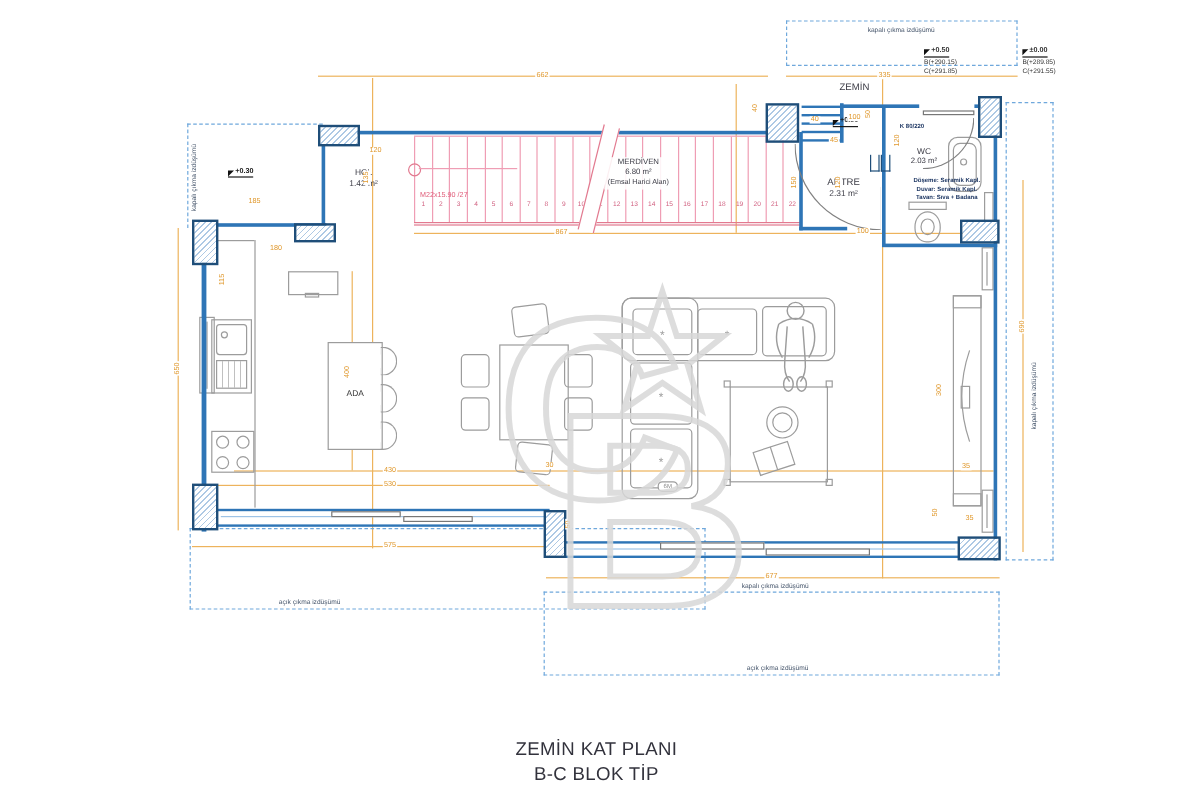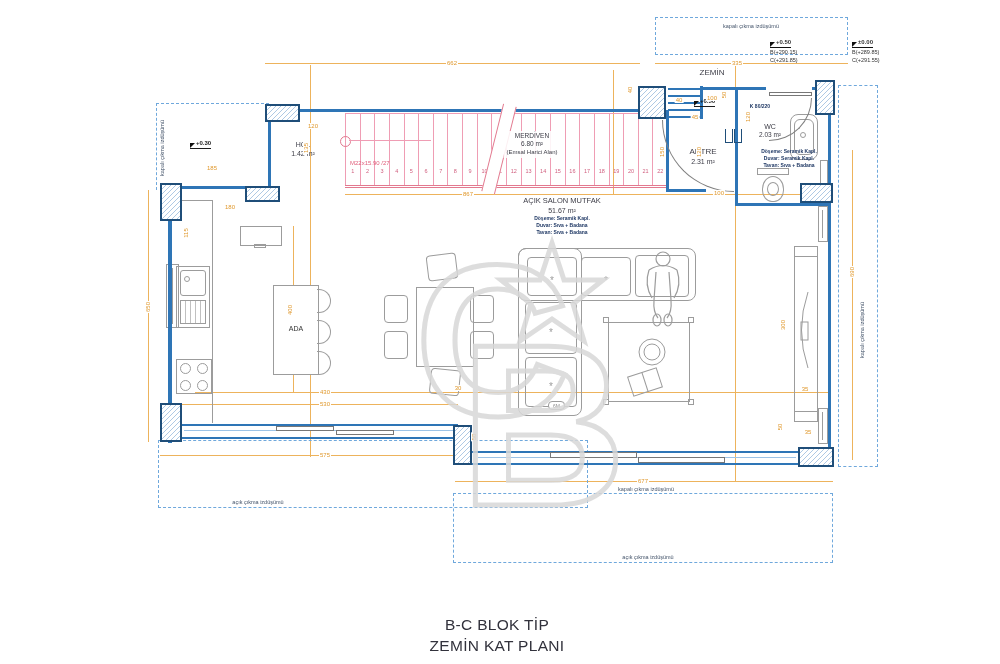--- a/index.html
+++ b/index.html
@@ -292,27 +292,20 @@
 
   <div class="label" style="left:303px;top:140px;font-size:7px">
     <div>HOL</div>
     <div>1.42 m²</div>
   </div>
   <div class="label" style="left:532px;top:131px;font-size:6.5px;background:rgba(255,255,255,.88);padding:1px 3px">
     <div>MERDİVEN</div>
     <div>6.80 m²</div>
     <div style="font-size:6px">(Emsal Harici Alan)</div>
   </div>
-  <div class="label" style="left:562px;top:196px;font-size:7.5px">
-    <div>AÇIK SALON MUTFAK</div>
-    <div style="font-size:7px">51.67 m²</div>
-    <div class="spec">Döşeme: Seramik Kapl.</div>
-    <div class="spec">Duvar: Sıva + Badana</div>
-    <div class="spec">Tavan: Sıva + Badana</div>
-  </div>
   <span class="label" style="left:712px;top:68px;font-size:8px">ZEMİN</span>
   <div class="label" style="left:703px;top:147px;font-size:8px">
     <div>ANTRE</div>
     <div style="font-size:7px">2.31 m²</div>
   </div>
   <div class="label" style="left:770px;top:122px;font-size:7px">
     <div>WC</div>
     <div style="font-size:6.5px">2.03 m²</div>
   </div>
   <div class="label" style="left:789px;top:148px">
@@ -369,16 +362,16 @@
 
   <svg class="wm" width="1000" height="664" viewBox="0 0 1000 664">
     <g stroke="#d8d8d8" stroke-width="5" fill="none">
       <text x="415" y="415" font-family="Liberation Sans, sans-serif" font-weight="bold" font-size="215">C</text>
       <text x="460" y="505" font-family="Liberation Sans, sans-serif" font-weight="bold" font-size="230">B</text>
       <polygon points="552,243 564,280 603,280 573,304 584,341 552,319 520,341 531,304 501,280 540,280"></polygon>
     </g>
   </svg>
 
   <div class="title">
+    <div>ZEMİN KAT PLANI</div>
     <div>B-C BLOK TİP</div>
-    <div>ZEMİN KAT PLANI</div>
   </div>
 </div>
 
 </body></html>

